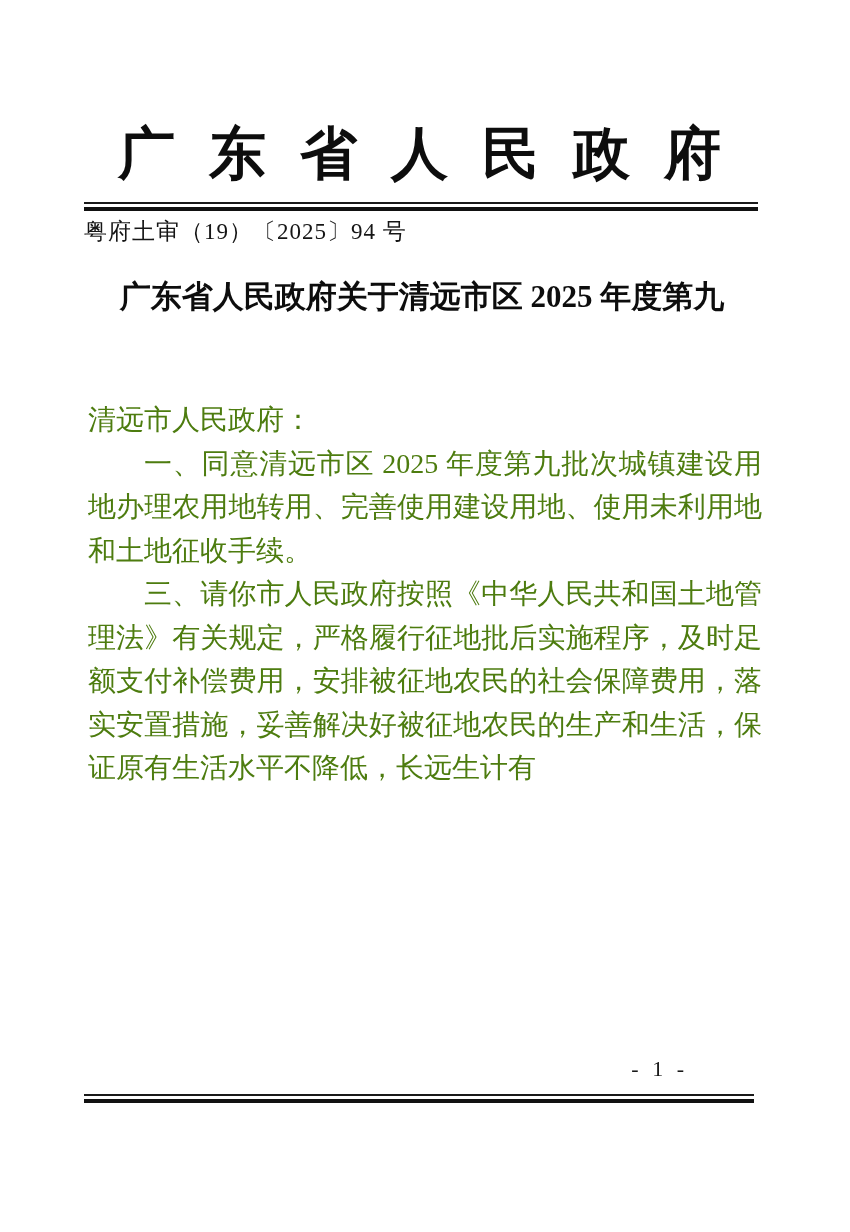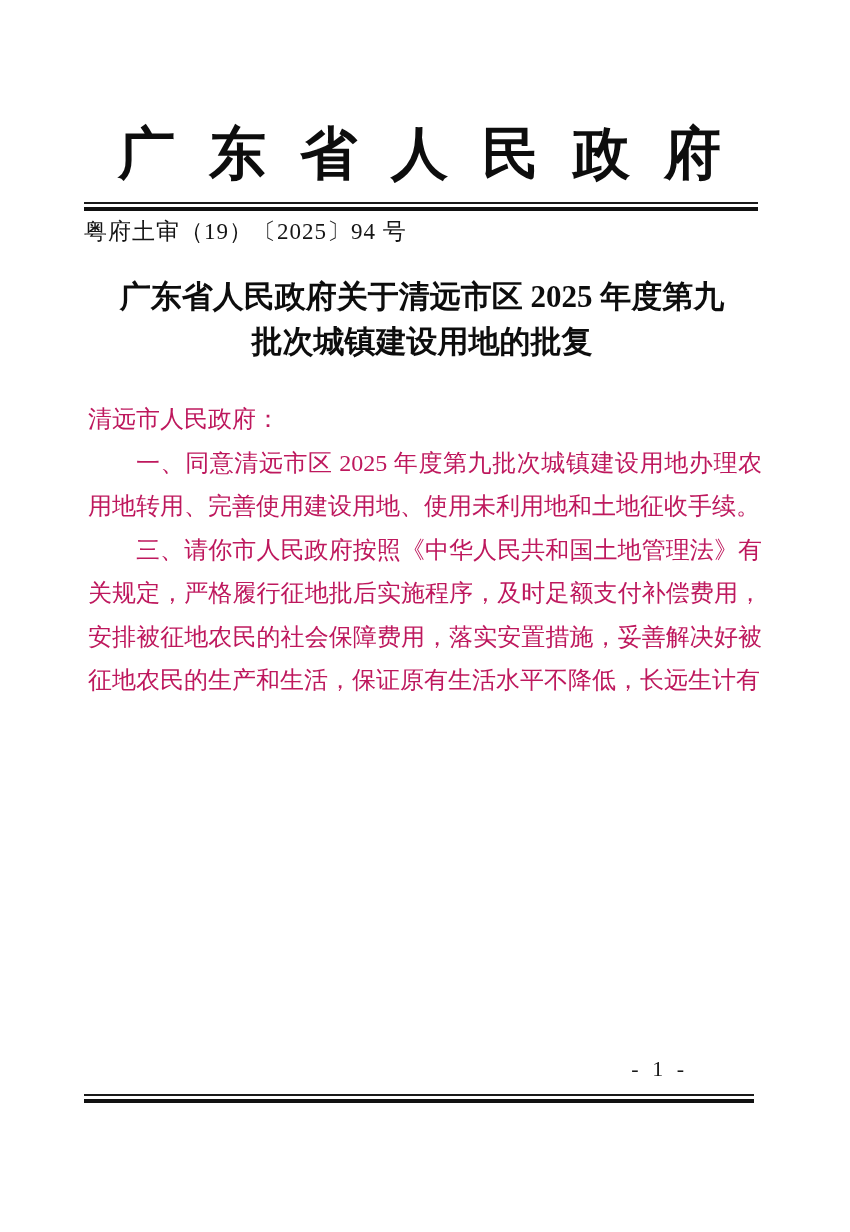--- a/index.html
+++ b/index.html
@@ -56,25 +56,25 @@
       font-size: 31px;
       line-height: 45px;
       color: #0d0d0d;
     }
     
     .body {
       position: absolute;
       top: 398px;
       left: 88px;
       width: 674px;
-      font-size: 24px;
+      font-size: 28px;
       line-height: 43.5px;
       text-align: justify;
       text-justify: inter-character;
-      color: #be185d;
+      color: #4d7c0f;
     }
     .body p.para { text-indent: 2em; }
     .body p.salutation { text-indent: 0; }
     
     .page-number {
       position: absolute;
       top: 1056px;
       left: 84px;
       width: 604px;
       text-align: right;
@@ -93,21 +93,20 @@
   <div class="rule rule-top">
     <div class="thin"></div>
     <div class="gap"></div>
     <div class="thick"></div>
   </div>
 
   <div class="doc-number">粤府土审（19）〔2025〕94 号</div>
 
   <div class="doc-title">
     <div>广东省人民政府关于清远市区 2025 年度第九</div>
-    <div>批次城镇建设用地的批复</div>
   </div>
 
   <div class="body">
     <p class="salutation">清远市人民政府：</p>
     <p class="para">一、同意清远市区 2025 年度第九批次城镇建设用地办理农用地转用、完善使用建设用地、使用未利用地和土地征收手续。</p>
     <p class="para">三、请你市人民政府按照《中华人民共和国土地管理法》有关规定，严格履行征地批后实施程序，及时足额支付补偿费用，安排被征地农民的社会保障费用，落实安置措施，妥善解决好被征地农民的生产和生活，保证原有生活水平不降低，长远生计有</p>
   </div>
 
   <div class="page-number">- 1 -</div>
 

